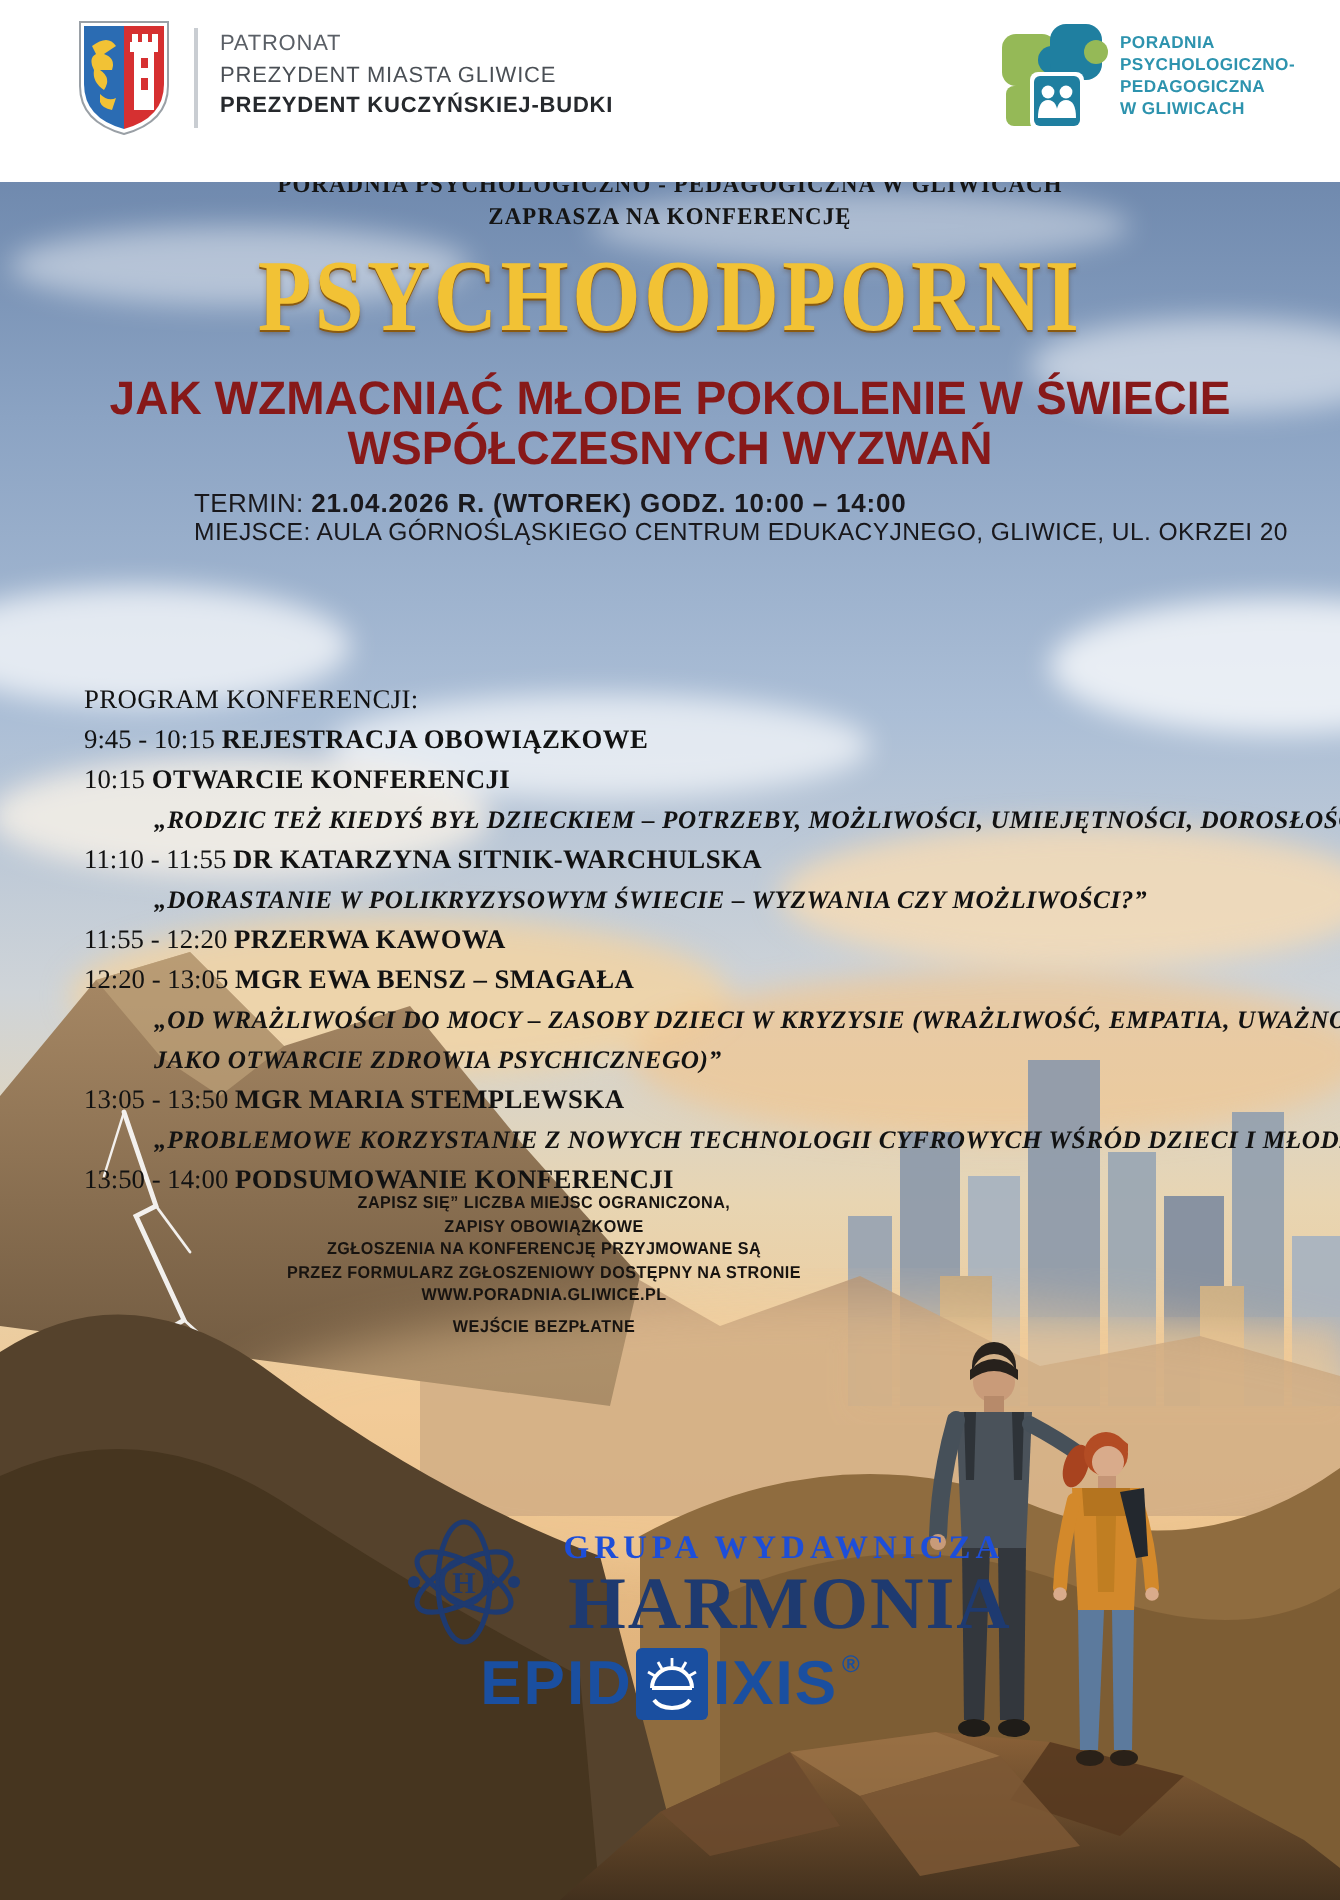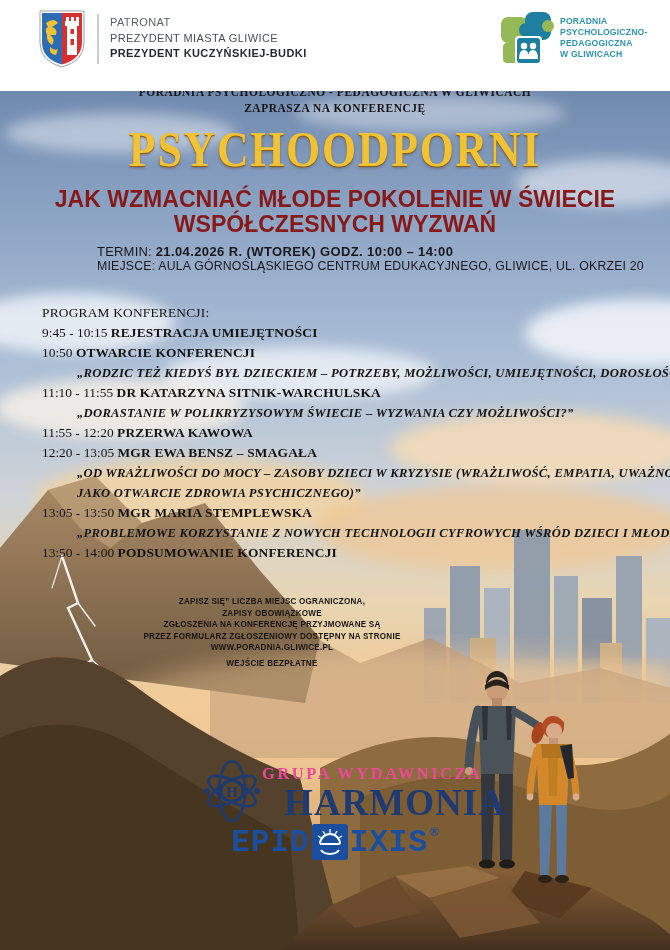--- a/index.html
+++ b/index.html
@@ -33,46 +33,46 @@
   .subtitle{top:187px;font-size:23.5px;font-weight:bold;color:#871919;line-height:25px;
           transform:scaleX(.98);}
   .details{position:absolute;left:97px;top:244px;font-size:13px;color:#19181c;line-height:15px;
           letter-spacing:.2px;white-space:nowrap;}
   .details b{letter-spacing:.4px;}
   .details .mie{font-size:12.3px;}
 
   
   .program{position:absolute;left:42px;top:303px;width:600px;color:#121212;
            font-family:"Liberation Serif",serif;font-size:13.4px;}
-  .program .hd{line-height:20px;letter-spacing:.2px;}
+  .program .hd{line-height:20px;letter-spacing:.2px;margin-top:37px;}
   .prow{line-height:20px;white-space:nowrap;}
   .prow b{letter-spacing:.2px;}
   .pquote{line-height:20px;padding-left:35px;font-style:italic;font-weight:bold;
           letter-spacing:.3px;white-space:nowrap;font-size:12.6px;}
 
   
   .signup{position:absolute;left:112px;top:596px;width:320px;text-align:center;color:#171310;
           font-size:8.6px;font-weight:bold;line-height:11.6px;letter-spacing:.25px;
           transform:scaleX(.94);}
   .freeline{position:absolute;left:112px;top:658px;width:320px;text-align:center;color:#171310;
           font-size:8.6px;font-weight:bold;letter-spacing:.3px;transform:scaleX(.94);}
 
   
   .harmonia{position:absolute;left:0;top:758px;width:670px;height:70px;}
   .atom{position:absolute;left:203px;top:0px;}
-  .harm-top{position:absolute;left:262px;top:6px;width:260px;text-align:left;
+  .harm-top{position:absolute;left:262px;top:6px;width:260px;text-align:center;
             font-family:"Liberation Serif",serif;font-weight:bold;font-size:16.5px;
-            letter-spacing:2.5px;color:#ec4899;}
+            letter-spacing:2.5px;color:#1d4ed8;}
   .harm-name{position:absolute;left:250px;top:23px;width:290px;text-align:center;
             font-family:"Liberation Serif",serif;font-weight:bold;font-size:37px;
             letter-spacing:1px;color:#1e3a70;}
   .epideixis{position:absolute;left:0;top:824px;width:670px;text-align:center;}
   .epi-inner{display:inline-flex;align-items:center;gap:2px;}
   .epi-word{font-size:31px;font-weight:bold;color:#1a4fa0;letter-spacing:1px;
-            font-family:Liberation Mono, monospace;}
+            font-family:Liberation Sans, sans-serif;}
   .epi-reg{font-size:12px;font-weight:bold;color:#1a4fa0;vertical-align:top;
            position:relative;top:-10px;}
 </style>
 </head>
 <body>
 
 <div class="page">
 
   <svg class="art" viewBox="0 0 670 872" preserveAspectRatio="none">
     <defs>
@@ -255,23 +255,23 @@
     <div><span>TERMIN:</span>
       <b>21.04.2026 R. (WTOREK) GODZ. 10:00 – 14:00</b></div>
     <div class="mie"><span>MIEJSCE:</span>
       <span>AULA GÓRNOŚLĄSKIEGO CENTRUM EDUKACYJNEGO, GLIWICE, UL. OKRZEI 20</span></div>
   </div>
 
   <div class="program">
     <div class="hd">PROGRAM KONFERENCJI:</div>
 
     <div class="prow">
-      <span>9:45 - 10:15</span> <b>REJESTRACJA UMIEJĘTNOŚCI</b></div>
-    <div class="prow">
-      <span>10:50</span> <b>OTWARCIE KONFERENCJI</b></div>
+      <span>9:45 - 10:15</span> <b>REJESTRACJA OBOWIĄZKOWE</b></div>
+    <div class="prow">
+      <span>10:15</span> <b>OTWARCIE KONFERENCJI</b></div>
     <div class="pquote">„RODZIC TEŻ KIEDYŚ BYŁ DZIECKIEM – POTRZEBY, MOŻLIWOŚCI, UMIEJĘTNOŚCI, DOROSŁOŚĆ”</div>
     <div class="prow">
       <span>11:10 - 11:55</span> <b>DR KATARZYNA SITNIK-WARCHULSKA</b></div>
     <div class="pquote">„DORASTANIE W POLIKRYZYSOWYM ŚWIECIE – WYZWANIA CZY MOŻLIWOŚCI?”</div>
     <div class="prow">
       <span>11:55 - 12:20</span> <b>PRZERWA KAWOWA</b></div>
     <div class="prow">
       <span>12:20 - 13:05</span> <b>MGR EWA BENSZ – SMAGAŁA</b></div>
     <div class="pquote">„OD WRAŻLIWOŚCI DO MOCY – ZASOBY DZIECI W KRYZYSIE (WRAŻLIWOŚĆ, EMPATIA, UWAŻNOŚĆ</div>
     <div class="pquote">JAKO OTWARCIE ZDROWIA PSYCHICZNEGO)”</div>

